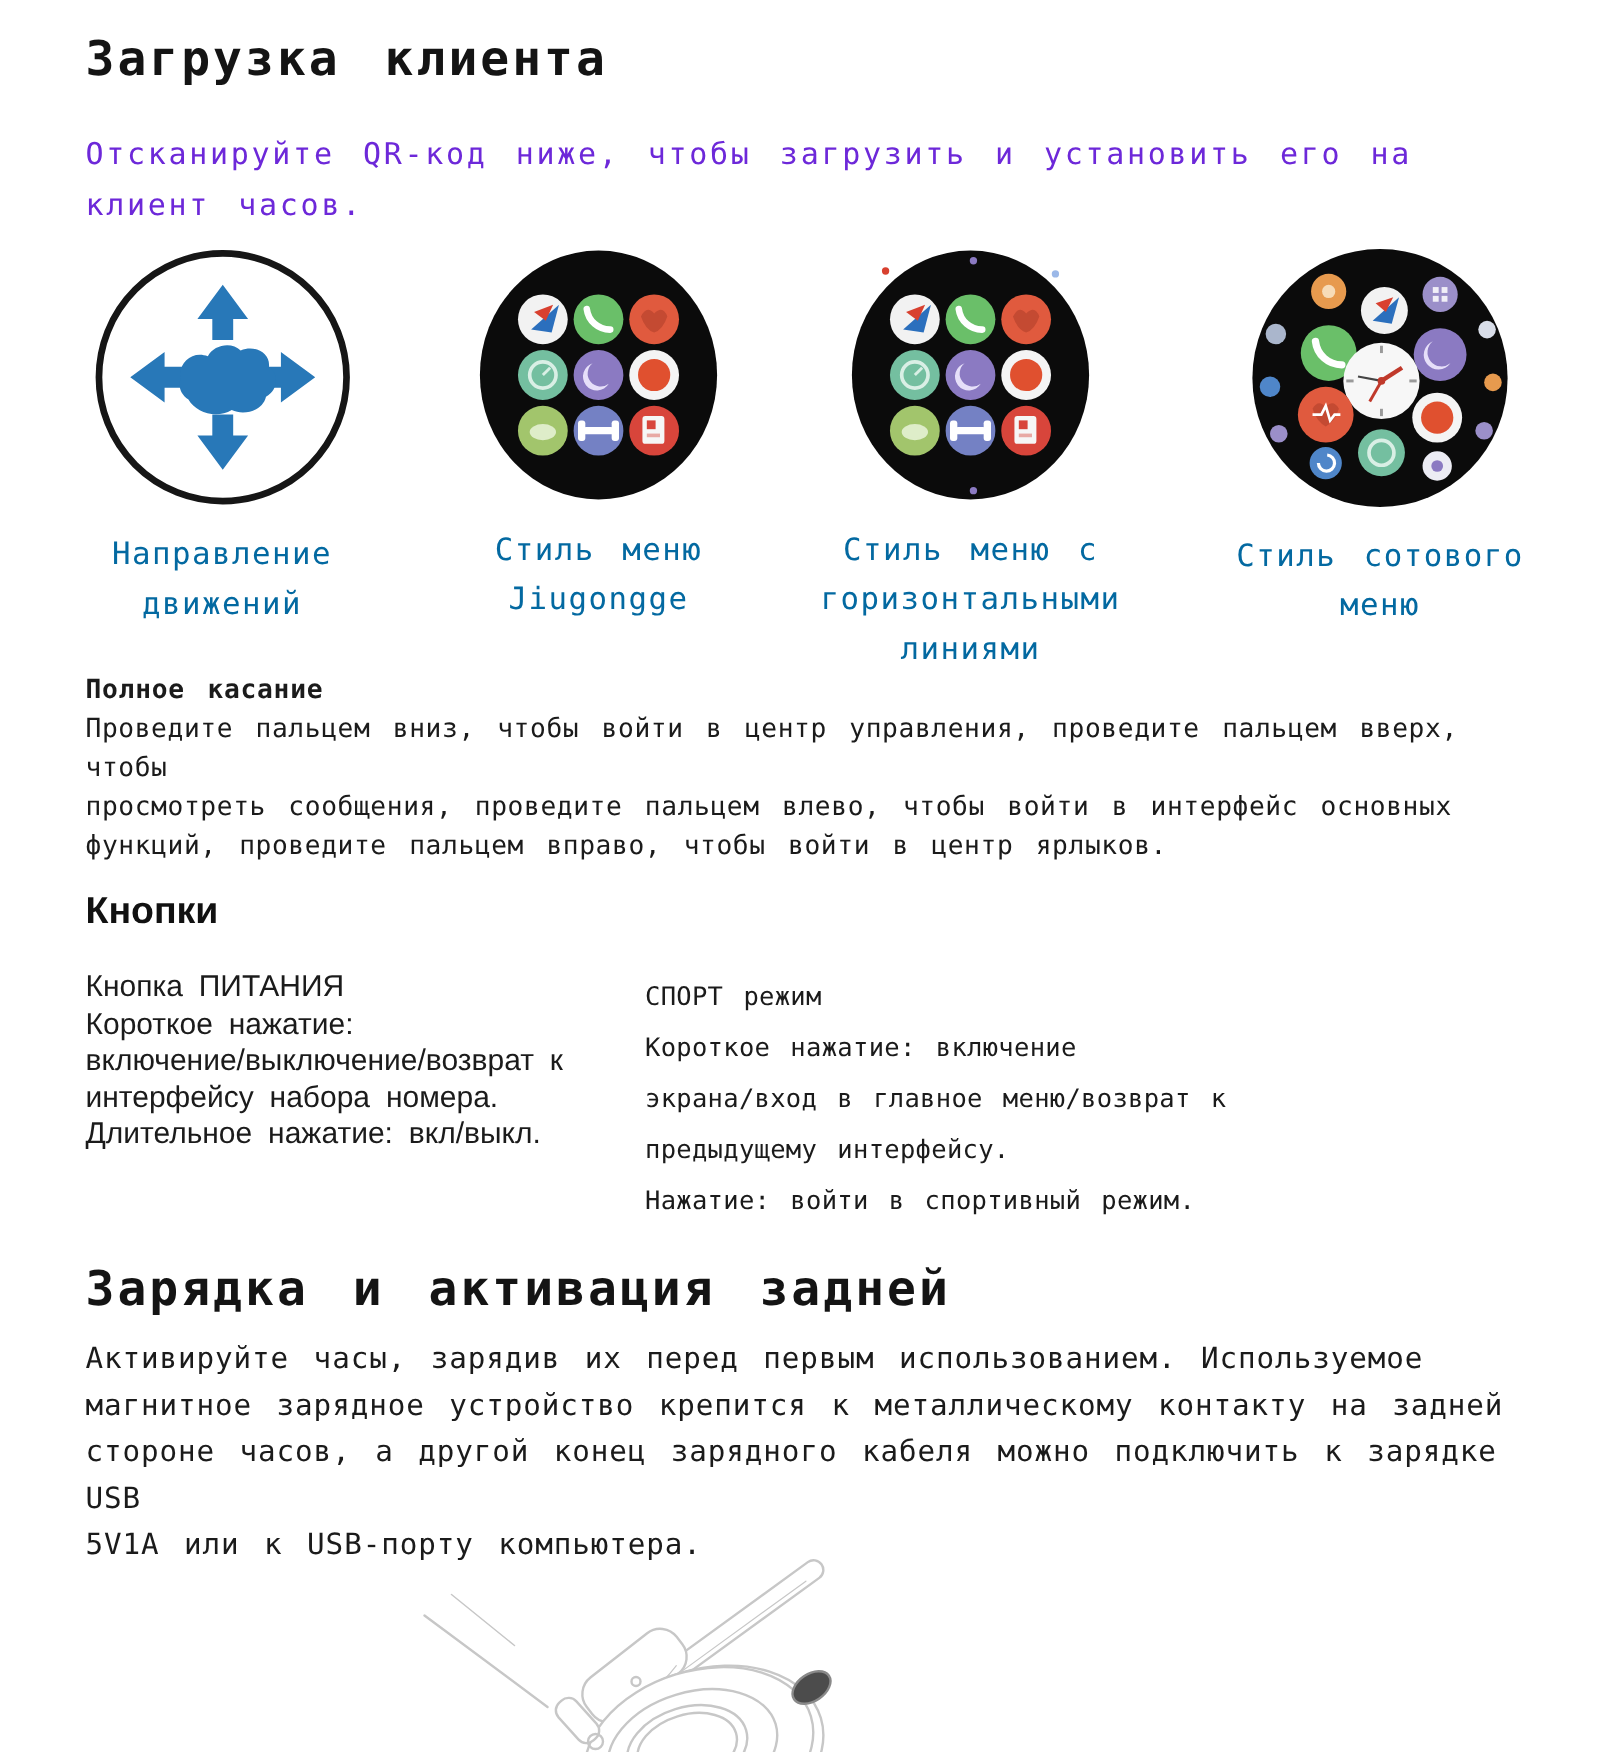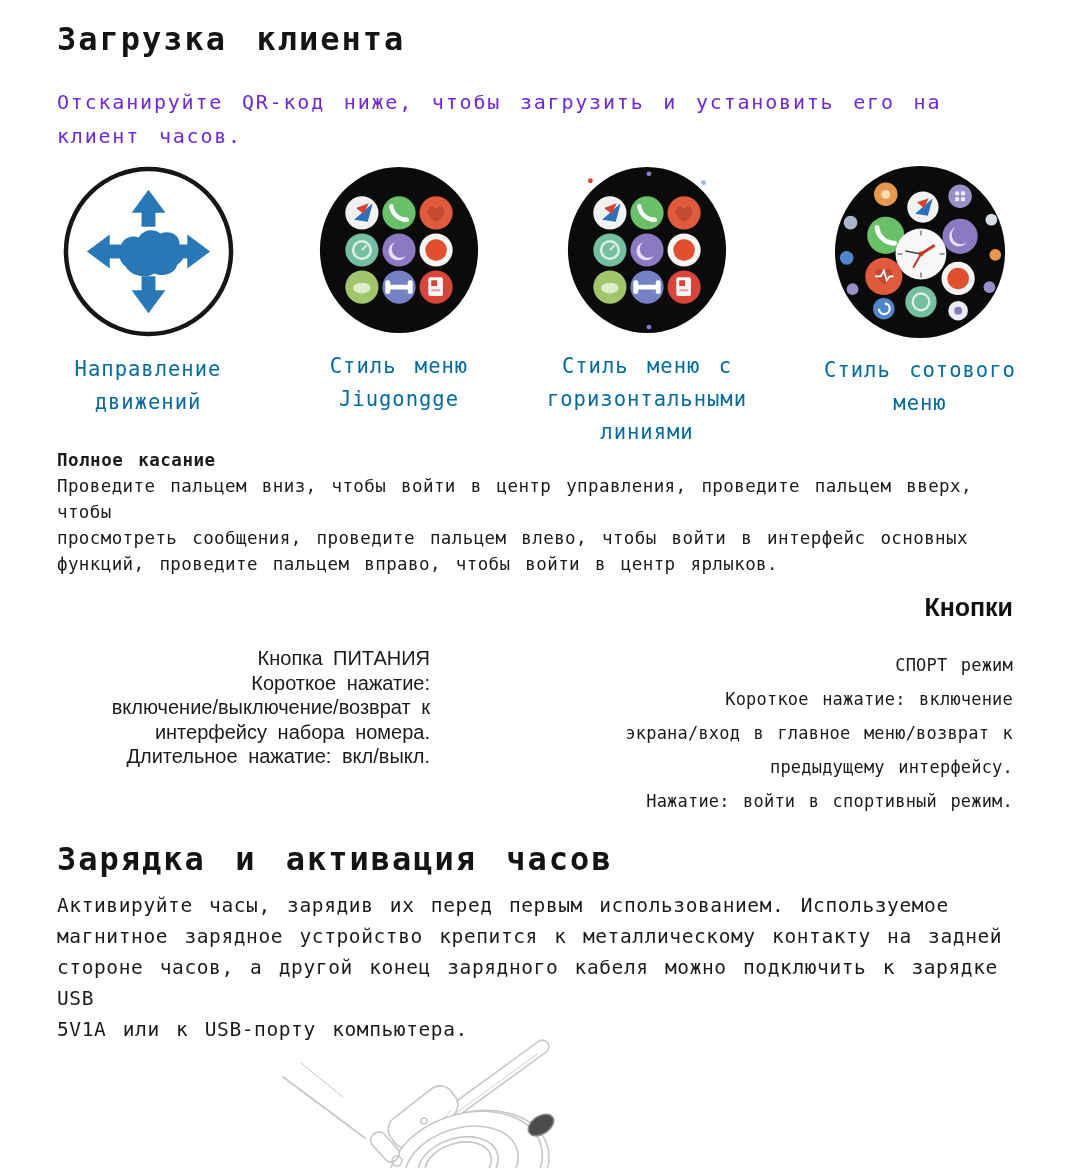--- a/index.html
+++ b/index.html
@@ -27,21 +27,21 @@
   .fig figcaption{margin-top:14px;font-size:20.5px;line-height:33px;
                   letter-spacing:1px;word-spacing:5px;white-space:pre-line;color:#0369a1;}
 
   
   .full-touch{margin-top:6px;}
   .ft-heading{font-weight:bold;font-size:17.5px;letter-spacing:.5px;word-spacing:4px;}
   .ft-body{margin:3px 0 0 0;font-size:17.5px;line-height:26px;
            letter-spacing:.4px;word-spacing:4px;white-space:pre-line;}
 
   
-  .buttons{margin-top:16px;text-align:right;}
+  .buttons{margin-top:16px;}
   .buttons-heading{font-family:"Liberation Sans", sans-serif;font-weight:bold;
                    font-size:25px;margin:0;color:#111;}
   .cols{display:flex;margin-top:24px;}
   .col-power{width:373px;font-family:"Liberation Sans", sans-serif;font-size:20px;
              line-height:24.5px;word-spacing:5px;white-space:pre-line;margin:0;}
   .col-sport{flex:1;font-family:"DejaVu Sans Mono", monospace;font-size:17px;
              line-height:34px;letter-spacing:.2px;word-spacing:3px;
              white-space:pre-line;margin:2px 0 0 0;}
 
   
@@ -278,21 +278,21 @@
 интерфейсу набора номера.
 Длительное нажатие: вкл/выкл.</p>
       <p class="col-sport">СПОРТ режим
 Короткое нажатие: включение
 экрана/вход в главное меню/возврат к
 предыдущему интерфейсу.
 Нажатие: войти в спортивный режим.</p>
     </div>
   </div>
 
-  <h1 class="doc-title charging-title">Зарядка и активация часов</h1>
+  <h1 class="doc-title charging-title">Зарядка и активация задней</h1>
   <p class="ch-body">Активируйте часы, зарядив их перед первым использованием. Используемое
 магнитное зарядное устройство крепится к металлическому контакту на задней
 стороне часов, а другой конец зарядного кабеля можно подключить к зарядке USB
 5V1A или к USB-порту компьютера.</p>
 
   <div class="sketch">
     <svg width="465" height="250" viewBox="0 0 465 250">
       <g stroke="#c7c7c7" stroke-width="1.6" fill="none" stroke-linecap="round">
 
         <g transform="translate(218,45) rotate(-36)">

